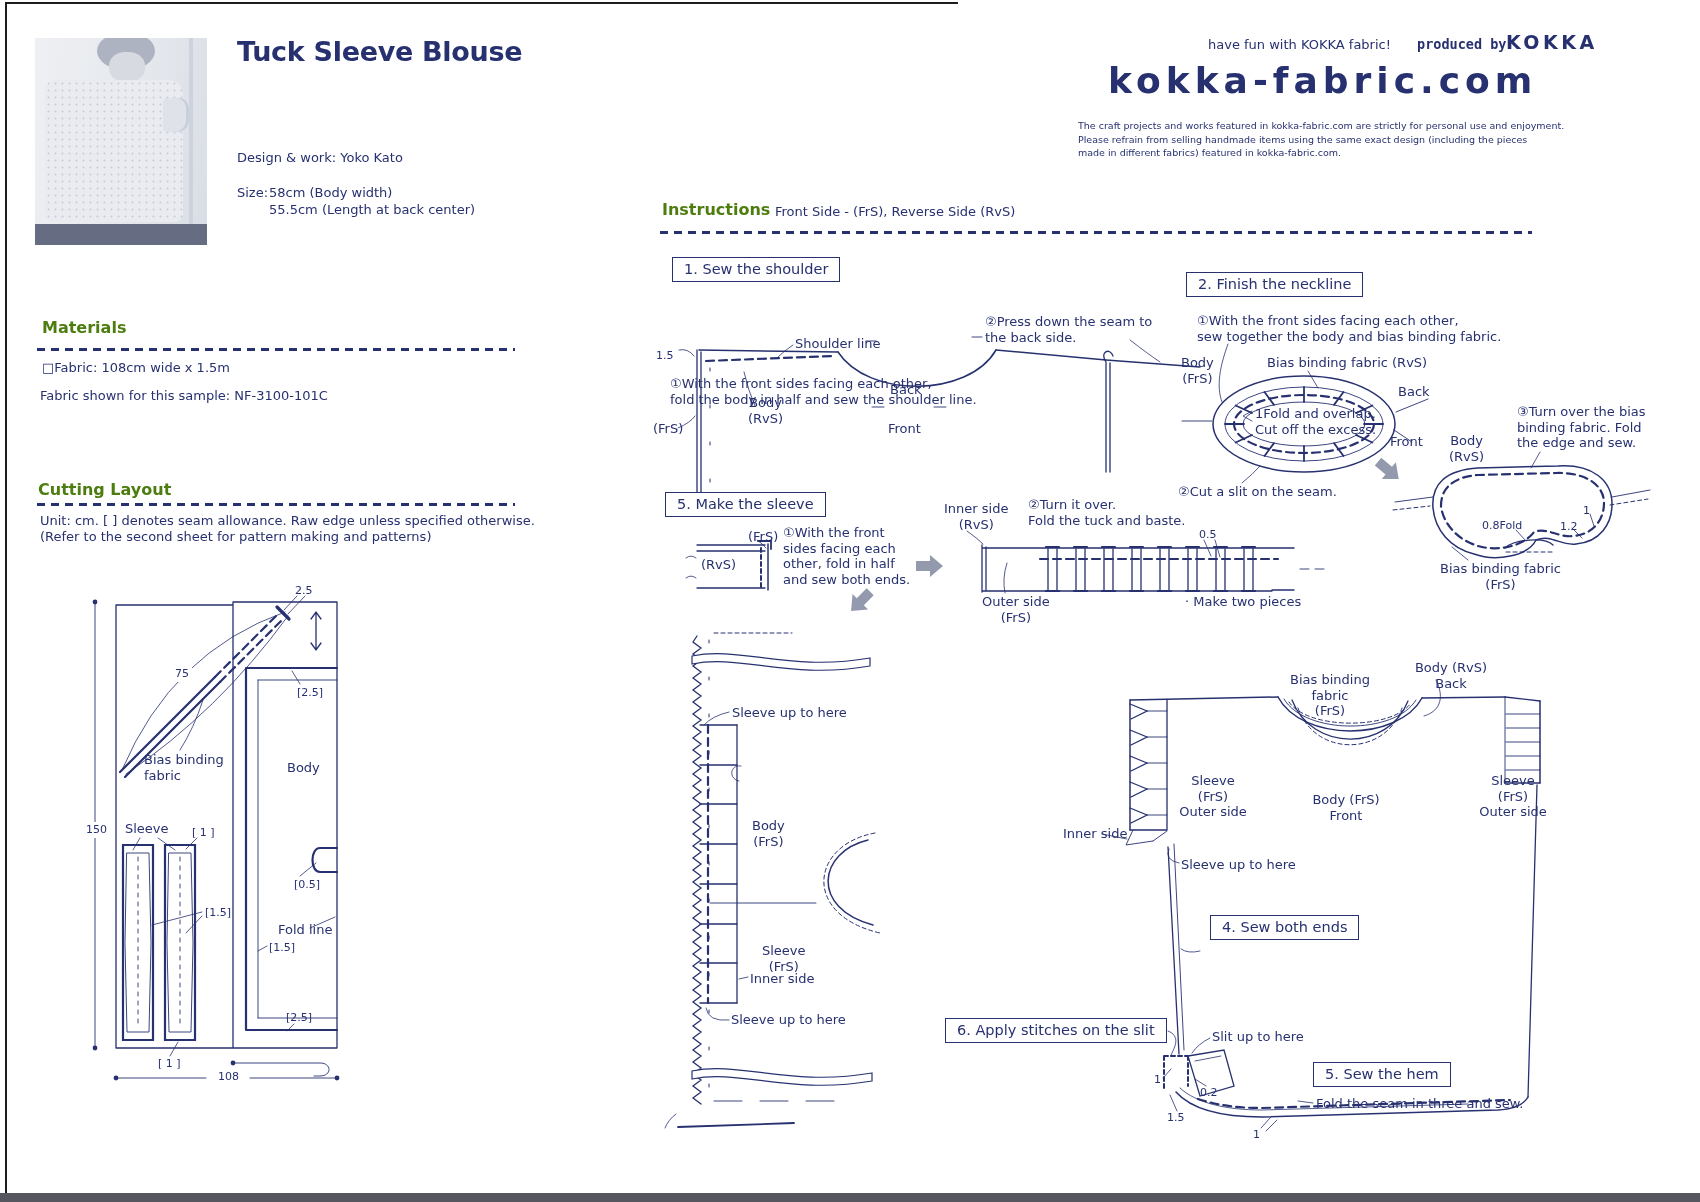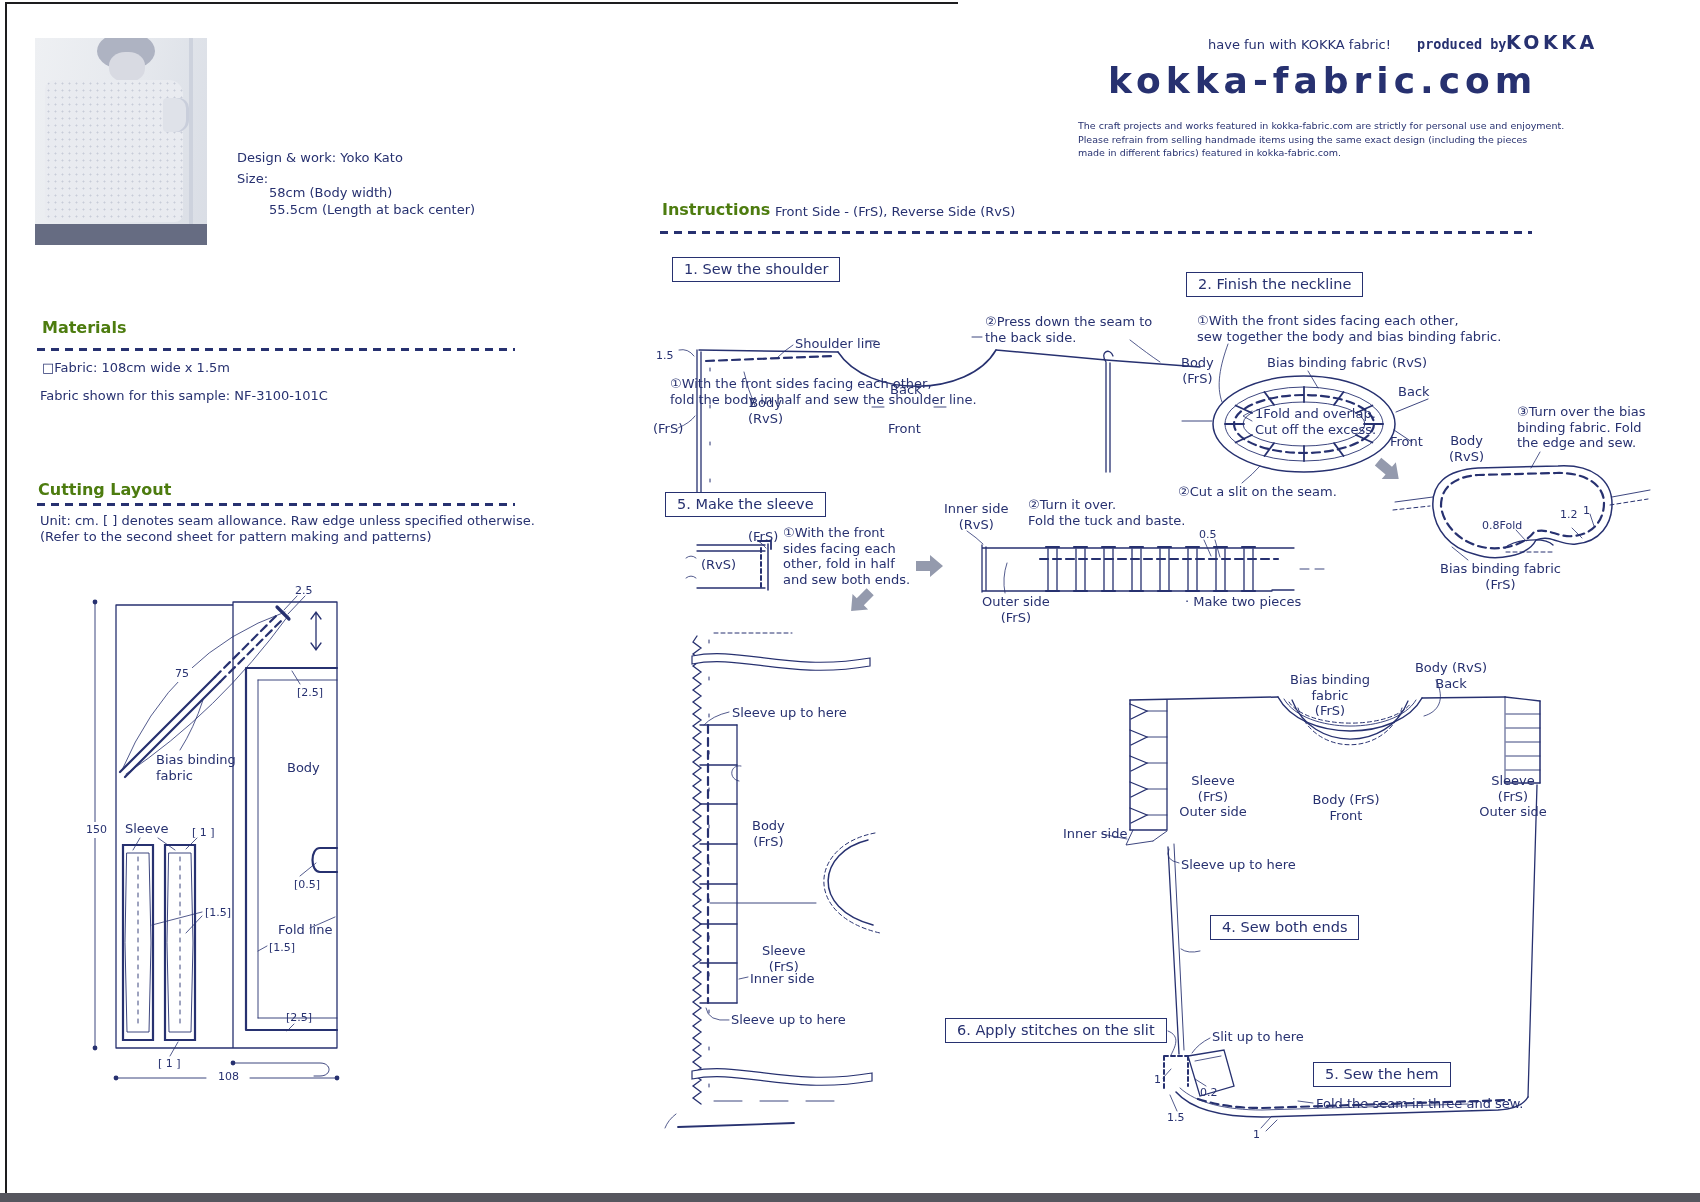--- a/index.html
+++ b/index.html
@@ -259,38 +259,39 @@
 
   <div id="photo">
     <div class="frame"></div>
     <div class="hair"></div>
     <div class="face"></div>
     <div class="blouse"></div>
     <div class="sleeve-ruffle"></div>
     <div class="skirt"></div>
   </div>
 
+  <div id="title">Tuck Sleeve Blouse</div>
   <div class="lbl" style="left:237px;top:150px">Design &amp; work: Yoko Kato</div>
-  <div class="lbl" style="left:237px;top:171px">Size:</div>
+  <div class="lbl" style="left:237px;top:185px">Size:</div>
   <div class="lbl" style="left:269px;top:185px;line-height:16.5px">58cm (Body width)
 55.5cm (Length at back center)</div>
 
   <div class="shead" style="left:42px;top:318px">Materials</div>
   <div class="dashrule" style="left:37px;top:348px;width:478px"></div>
   <div class="lbl" style="left:42px;top:360px">□Fabric: 108cm wide x 1.5m</div>
   <div class="lbl" style="left:40px;top:388px">Fabric shown for this sample: NF-3100-101C</div>
 
   <div class="shead" style="left:38px;top:480px">Cutting Layout</div>
   <div class="dashrule" style="left:37px;top:503px;width:478px"></div>
   <div class="lbl" style="left:40px;top:513px">Unit: cm. [ ] denotes seam allowance. Raw edge unless specified otherwise.
 (Refer to the second sheet for pattern making and patterns)</div>
 
   <div class="lbl num" style="left:295px;top:583px">2.5</div>
   <div class="lbl num wbg" style="left:172px;top:666px">75</div>
-  <div class="lbl" style="left:156px;top:752px">Bias binding
+  <div class="lbl" style="left:144px;top:752px">Bias binding
 fabric</div>
   <div class="lbl num wbg" style="left:83px;top:822px">150</div>
   <div class="lbl" style="left:125px;top:821px">Sleeve</div>
   <div class="lbl num" style="left:192px;top:825px">[ 1 ]</div>
   <div class="lbl num" style="left:297px;top:685px">[2.5]</div>
   <div class="lbl" style="left:287px;top:760px">Body</div>
   <div class="lbl num" style="left:205px;top:905px">[1.5]</div>
   <div class="lbl num" style="left:294px;top:877px">[0.5]</div>
   <div class="lbl" style="left:278px;top:922px">Fold line</div>
   <div class="lbl num" style="left:269px;top:940px">[1.5]</div>
@@ -338,21 +339,21 @@
   <div class="lbl" style="left:1255px;top:406px">1Fold and overlap.
 Cut off the excess.</div>
   <div class="lbl" style="left:1390px;top:434px">Front</div>
   <div class="lbl" style="left:1178px;top:484px">②Cut a slit on the seam.</div>
   <div class="lbl" style="left:1517px;top:404px">③Turn over the bias
 binding fabric. Fold
 the edge and sew.</div>
   <div class="lbl ctr" style="left:1449px;top:433px">Body
 (RvS)</div>
   <div class="lbl num" style="left:1482px;top:518px">0.8Fold</div>
-  <div class="lbl num" style="left:1560px;top:507px">1.2</div>
+  <div class="lbl num" style="left:1560px;top:519px">1.2</div>
   <div class="lbl num" style="left:1583px;top:503px">1</div>
   <div class="lbl ctr" style="left:1440px;top:561px">Bias binding fabric
 (FrS)</div>
 
   <div class="lbl" style="left:748px;top:529px">(FrS)</div>
   <div class="lbl" style="left:701px;top:557px">(RvS)</div>
   <div class="lbl" style="left:783px;top:525px">①With the front
 sides facing each
 other, fold in half
 and sew both ends.</div>

